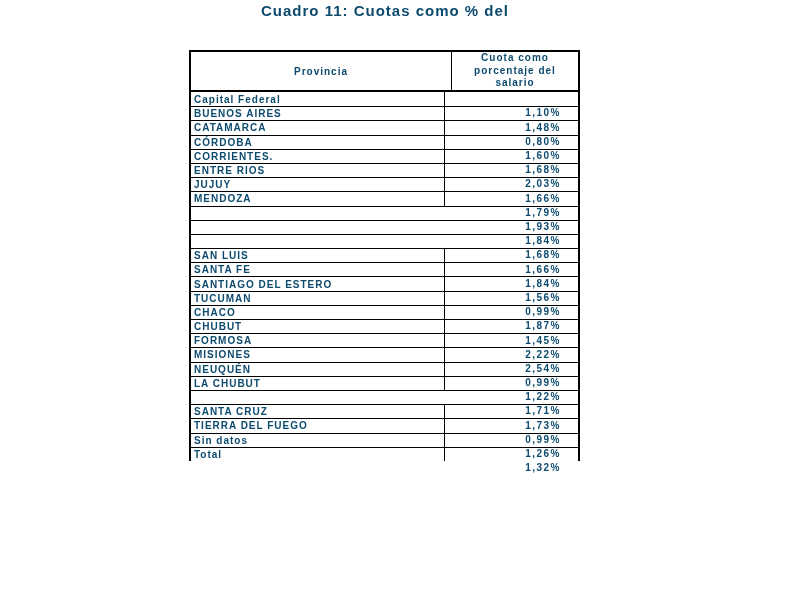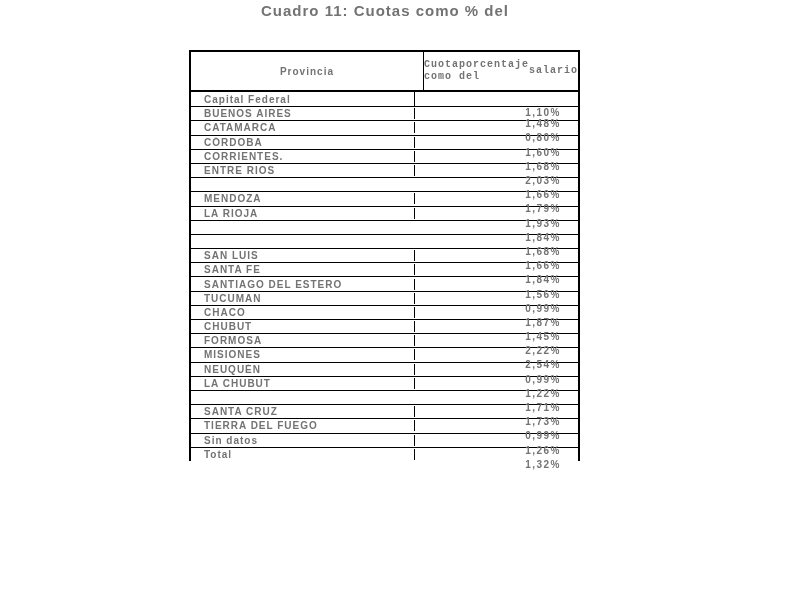--- a/index.html
+++ b/index.html
@@ -3,21 +3,21 @@
 <meta charset="utf-8">
 <style>
   html, body { margin: 0; padding: 0; }
   .canvas {
     position: relative;
     width: 800px;
     height: 600px;
     background: #ffffff;
     overflow: hidden;
     font-family: "Liberation Sans", sans-serif;
-    color: #737373;
+    color: #0c4a6e;
   }
   .title {
     position: absolute;
     left: 150px;
     top: 3px;
     width: 470px;
     text-align: center;
     font-size: 15px;
     font-weight: bold;
     letter-spacing: 1px;
@@ -47,40 +47,40 @@
     width: 261px;
     box-sizing: border-box;
     border-right: 1px solid #000000;
     display: flex;
     align-items: center;
     justify-content: center;
   }
   .th-cuota {
     flex: 1;
     display: flex;
+    flex-direction: column;
     align-items: center;
     justify-content: center;
     line-height: 12.5px;
-    font-family: Liberation Mono, monospace;
   }
   .trow {
     display: flex;
     height: 14.2px;
     box-sizing: border-box;
     font-weight: bold;
     font-size: 10px;
     letter-spacing: 1px;
     align-items: stretch;
   }
-  .trow + .trow { border-top: 1px solid #000000; align-items: center; }
+  .trow + .trow { border-top: 1px solid #000000; }
   .cell-label {
-    width: 224px;
+    width: 254px;
     box-sizing: border-box;
     border-right: 1px solid #000000;
-    padding-left: 13px;
+    padding-left: 3px;
     display: flex;
     align-items: center;
     white-space: nowrap;
     overflow: hidden;
   }
   .cell-value {
     flex: 1;
     display: flex;
     align-items: center;
     justify-content: flex-end;
@@ -127,28 +127,28 @@
         </div>
         <div class="trow">
           <span class="cell-label">CORRIENTES.</span>
           <span class="cell-value">1,68%</span>
         </div>
         <div class="trow">
           <span class="cell-label">ENTRE RIOS</span>
           <span class="cell-value">2,03%</span>
         </div>
         <div class="trow">
+          <span class="cell-label">JUJUY</span>
           <span class="cell-value">1,66%</span>
         </div>
         <div class="trow">
           <span class="cell-label">MENDOZA</span>
           <span class="cell-value">1,79%</span>
         </div>
         <div class="trow">
-          <span class="cell-label">LA RIOJA</span>
           <span class="cell-value">1,93%</span>
         </div>
         <div class="trow">
           <span class="cell-value">1,84%</span>
         </div>
         <div class="trow">
           <span class="cell-value">1,68%</span>
         </div>
         <div class="trow">
           <span class="cell-label">SAN LUIS</span>

